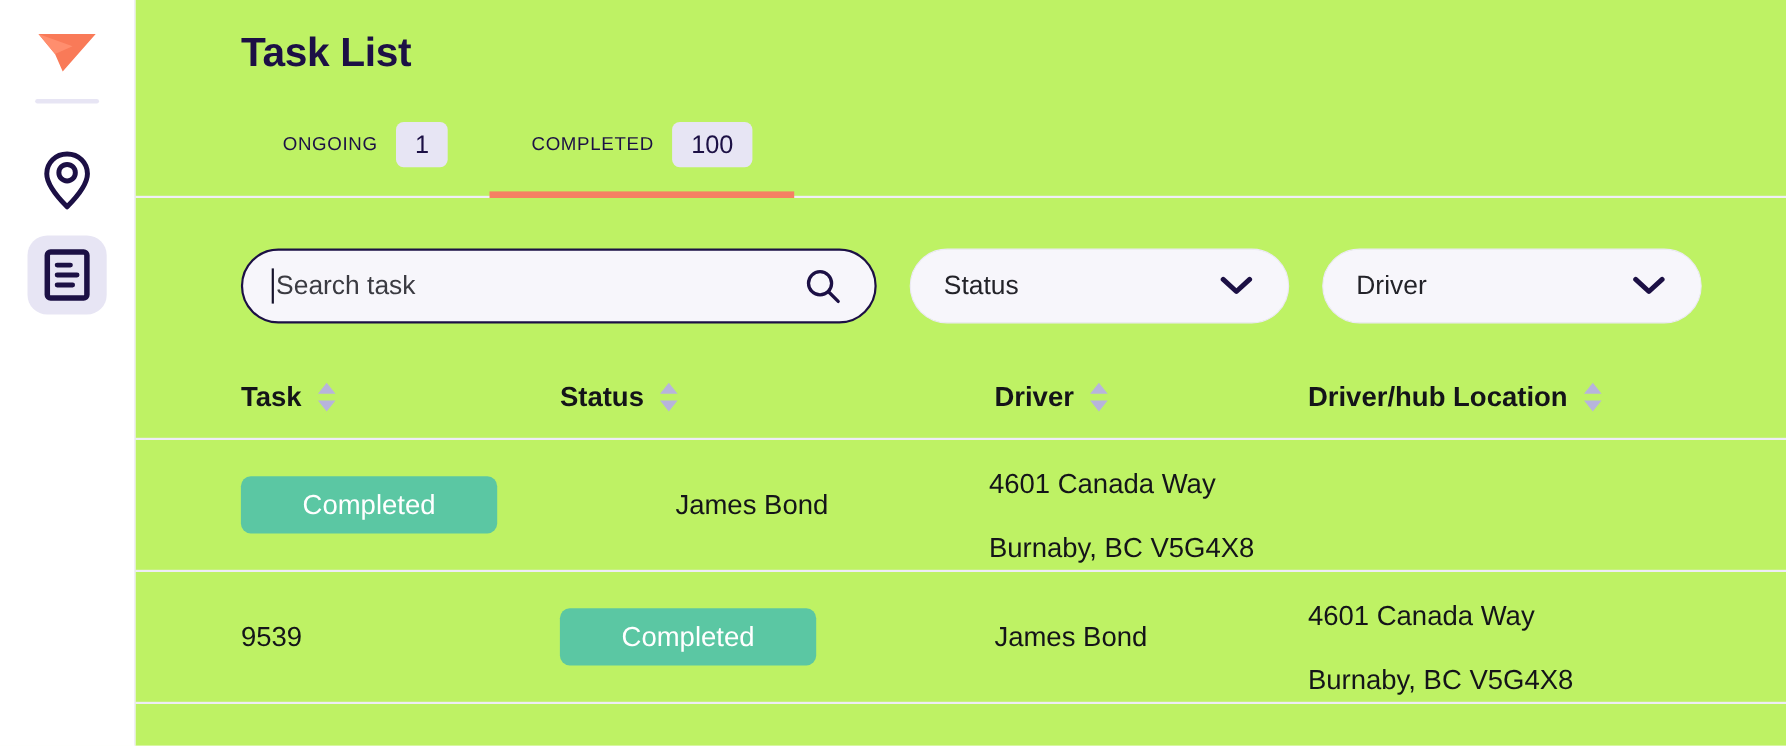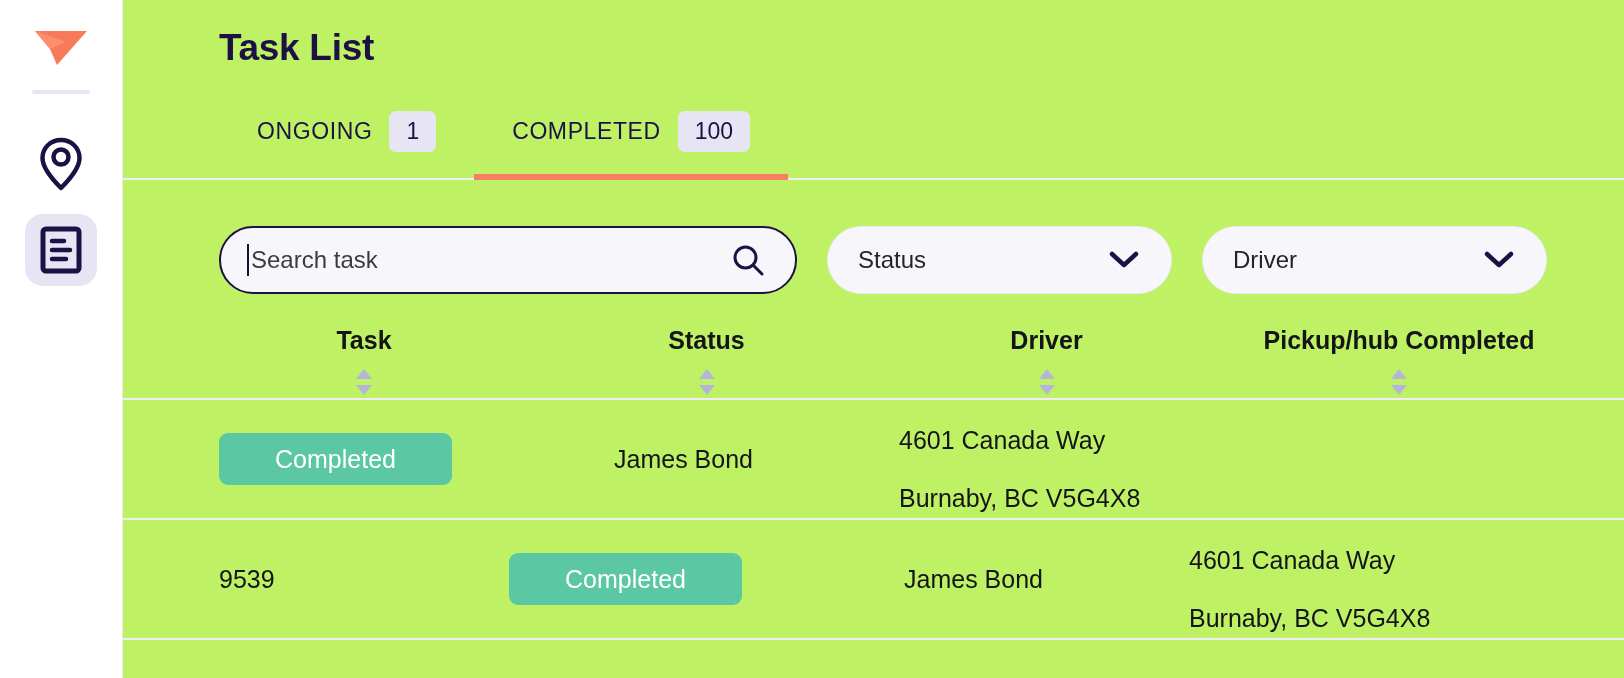--- a/index.html
+++ b/index.html
@@ -102,21 +102,21 @@
     display: flex;
     align-items: center;
     gap: 17px;
     height: 100%;
     padding: 0 38px;
     cursor: pointer;
     position: relative;
   }
 
   .tab-label {
-    font-size: 23px;
+    font-size: 17px;
     color: #1c1045;
     letter-spacing: 0.6px;
     white-space: nowrap;
   }
 
   .tab-count {
     background: #e7e5f4;
     color: #1c1045;
     font-size: 23px;
     border-radius: 7px;
@@ -220,21 +220,20 @@
 
   .th {
     display: flex;
     align-items: center;
     gap: 12px;
     font-size: 25px;
     font-weight: bold;
     color: #141419;
     cursor: pointer;
     white-space: nowrap;
-    flex-direction: column;
   }
 
   .cell {
     font-size: 25px;
     color: #141419;
     line-height: 1.55;
   }
 
   .badge {
     display: inline-flex;
@@ -362,21 +361,21 @@
             <span>Driver</span>
             <svg class="sort-icon" width="22" height="30" viewBox="0 0 22 30">
               <path d="M11 2 L19 12 L3 12 Z" fill="#B7B4DC"></path>
               <path d="M11 28 L19 18 L3 18 Z" fill="#B7B4DC"></path>
             </svg>
           </div>
         </div>
 
         <div class="col-location">
           <div class="th">
-            <span>Pickup/hub Completed</span>
+            <span>Driver/hub Location</span>
             <svg class="sort-icon" width="22" height="30" viewBox="0 0 22 30">
               <path d="M11 2 L19 12 L3 12 Z" fill="#B7B4DC"></path>
               <path d="M11 28 L19 18 L3 18 Z" fill="#B7B4DC"></path>
             </svg>
           </div>
         </div>
 
       </div>
 
       <div class="trow tbody-row">

